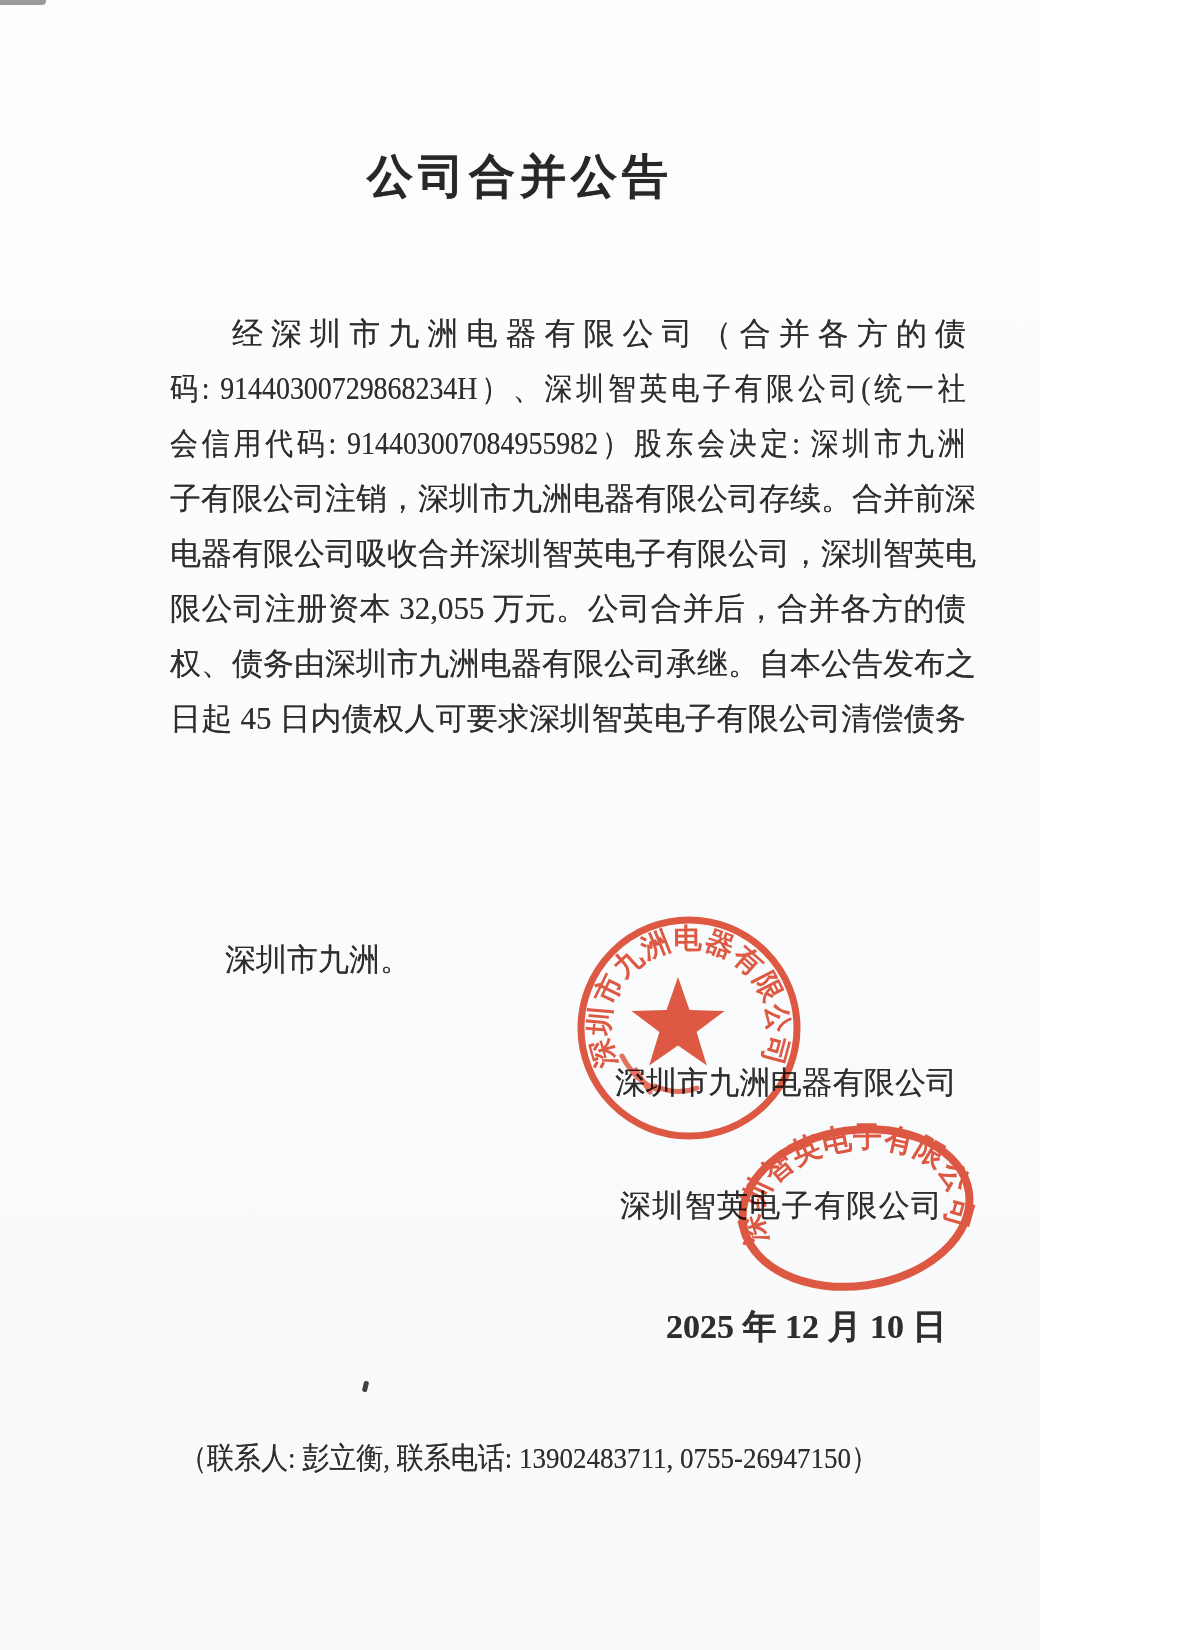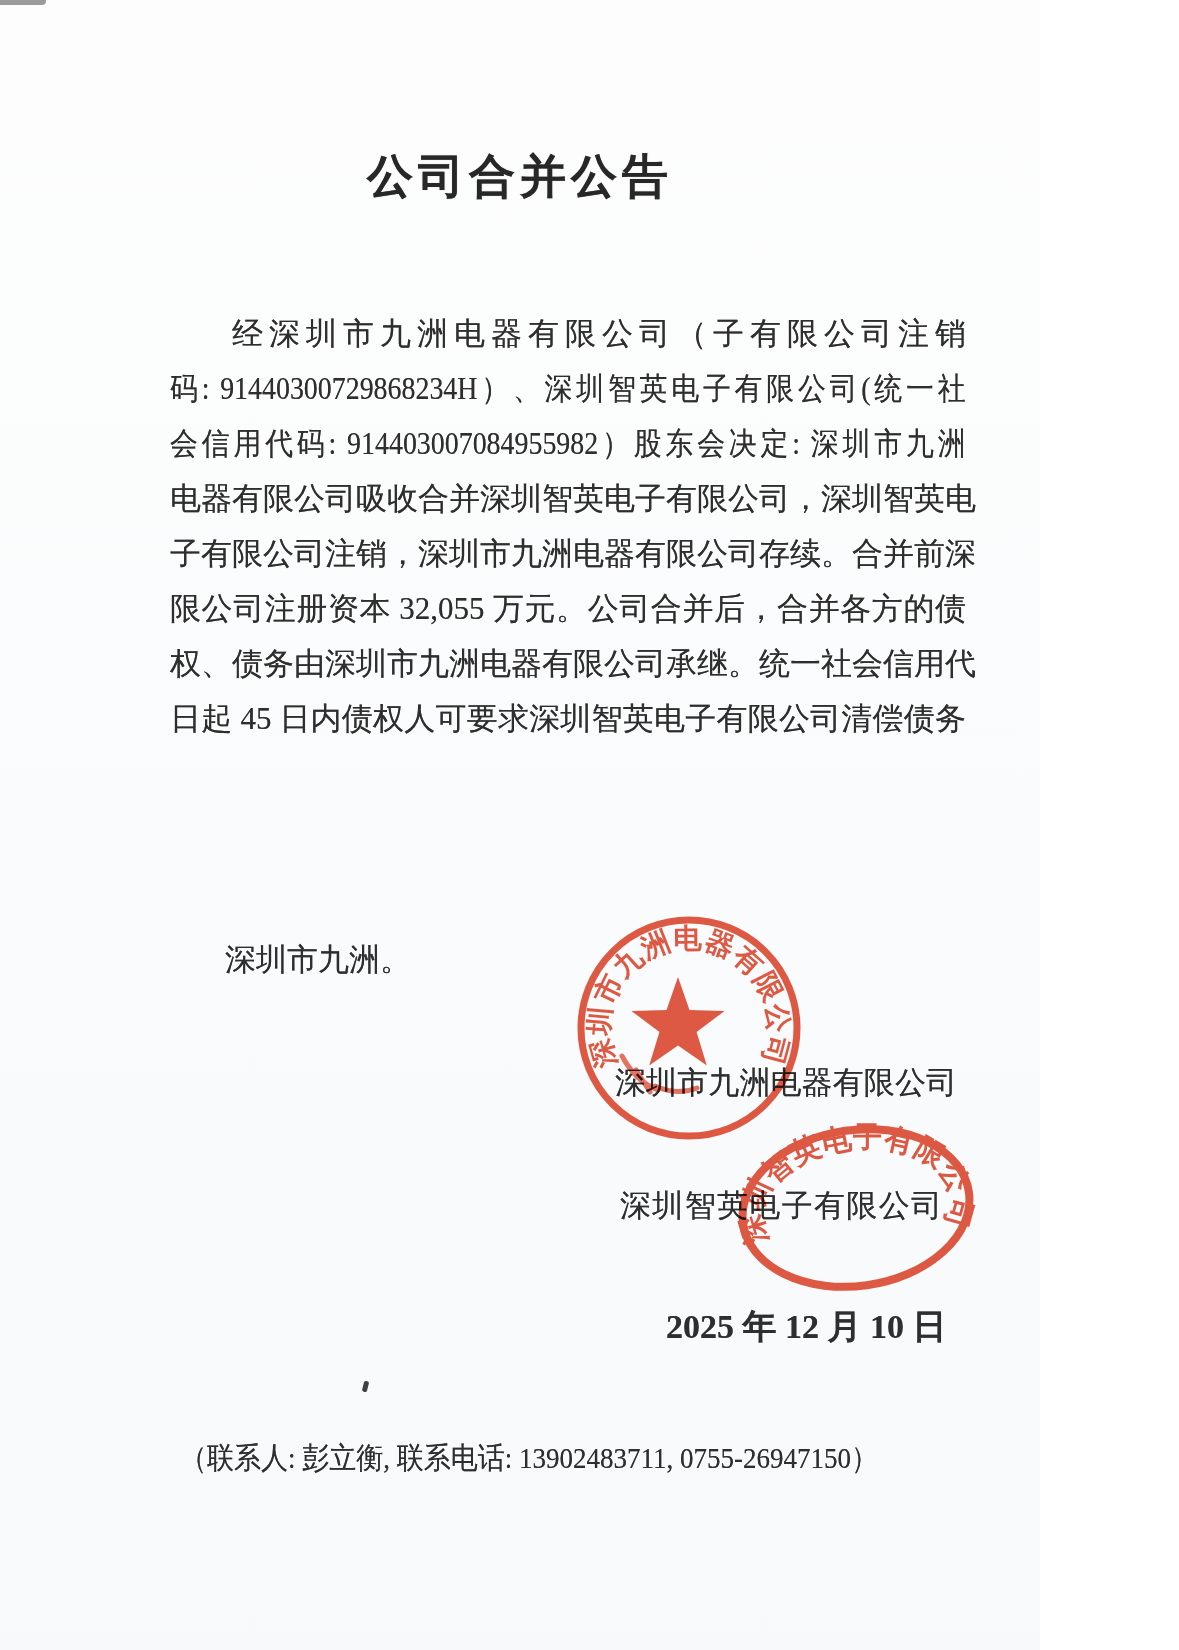--- a/index.html
+++ b/index.html
@@ -69,27 +69,27 @@
 </head>
 <body>
 
 <div class="page">
 
   <div class="scan-smudge-tl"></div>
 
   <div class="doc-title">公司合并公告</div>
 
   <div class="body-block">
-    <div class="bline">经深圳市九洲电器有限公司（子有限公司注销</div>
+    <div class="bline">经深圳市九洲电器有限公司（合并各方的债</div>
     <div class="bline">码: 91440300729868234H）、深圳智英电子有限公司(统一社</div>
     <div class="bline">会信用代码: 914403007084955982）股东会决定: 深圳市九洲</div>
+    <div class="bline">子有限公司注销，深圳市九洲电器有限公司存续。合并前深</div>
     <div class="bline">电器有限公司吸收合并深圳智英电子有限公司，深圳智英电</div>
-    <div class="bline">子有限公司注销，深圳市九洲电器有限公司存续。合并前深</div>
     <div class="bline">限公司注册资本 32,055 万元。公司合并后，合并各方的债</div>
-    <div class="bline">权、债务由深圳市九洲电器有限公司承继。统一社会信用代</div>
+    <div class="bline">权、债务由深圳市九洲电器有限公司承继。自本公告发布之</div>
     <div class="bline">日起 45 日内债权人可要求深圳智英电子有限公司清偿债务</div>
   </div>
 
   <div class="closing-line">深圳市九洲。</div>
 
   <div class="sig sig-1">深圳市九洲电器有限公司</div>
   <div class="sig sig-2">深圳智英电子有限公司</div>
 
   <div class="date-line">2025 年 12 月 10 日</div>
 

